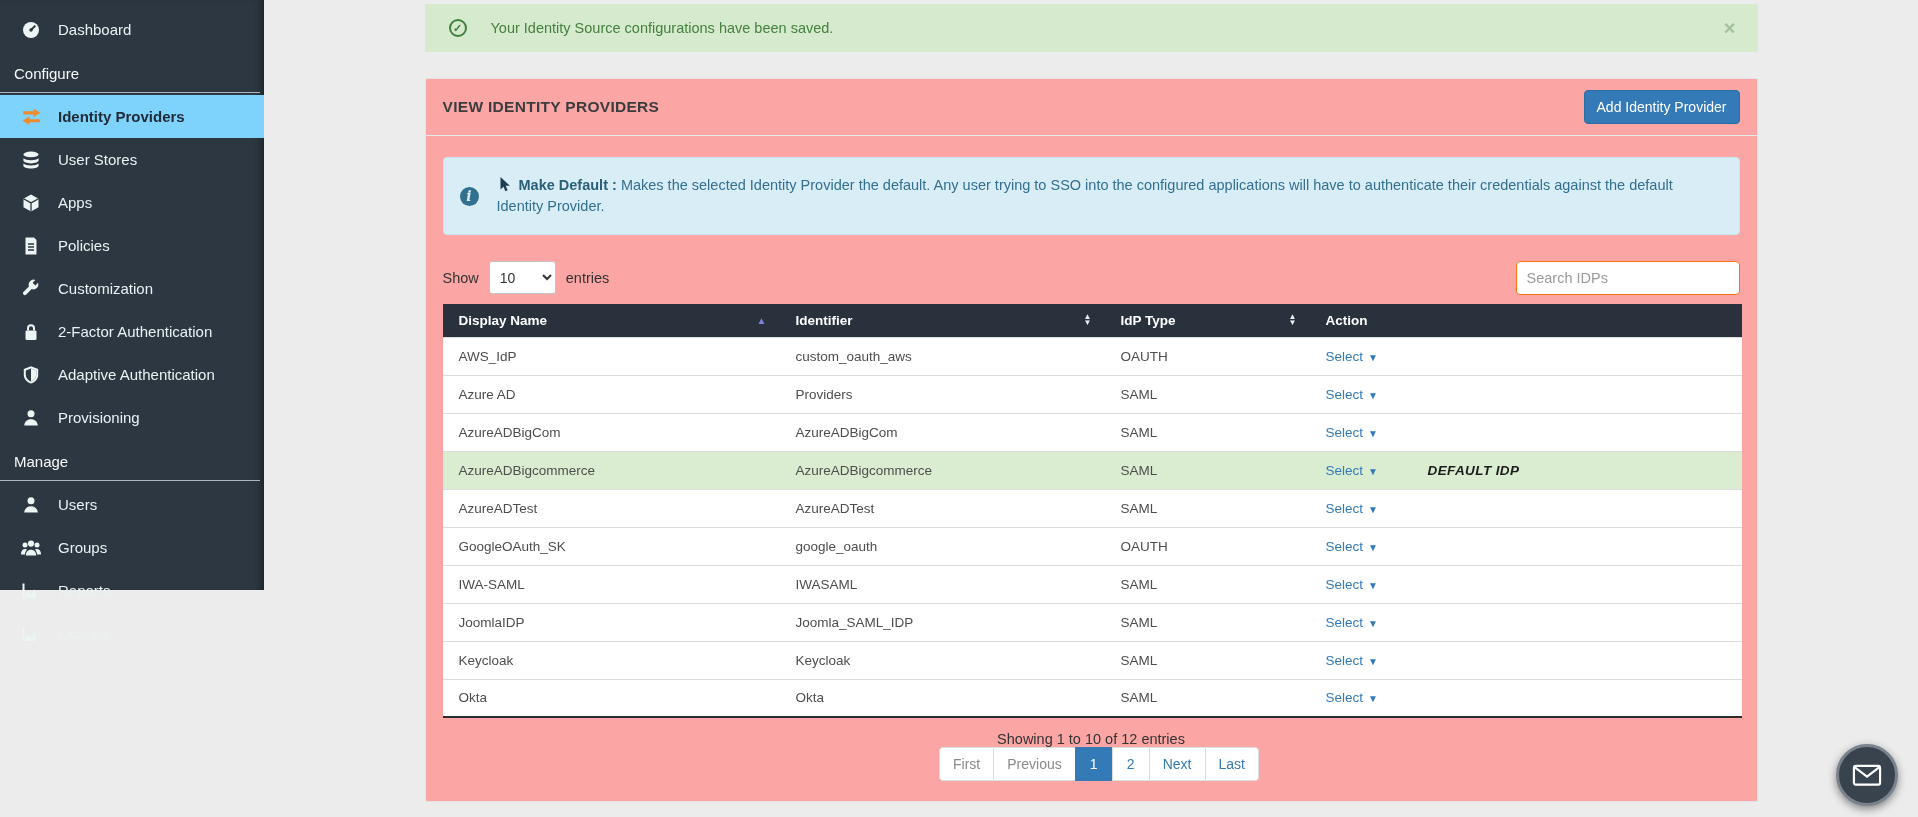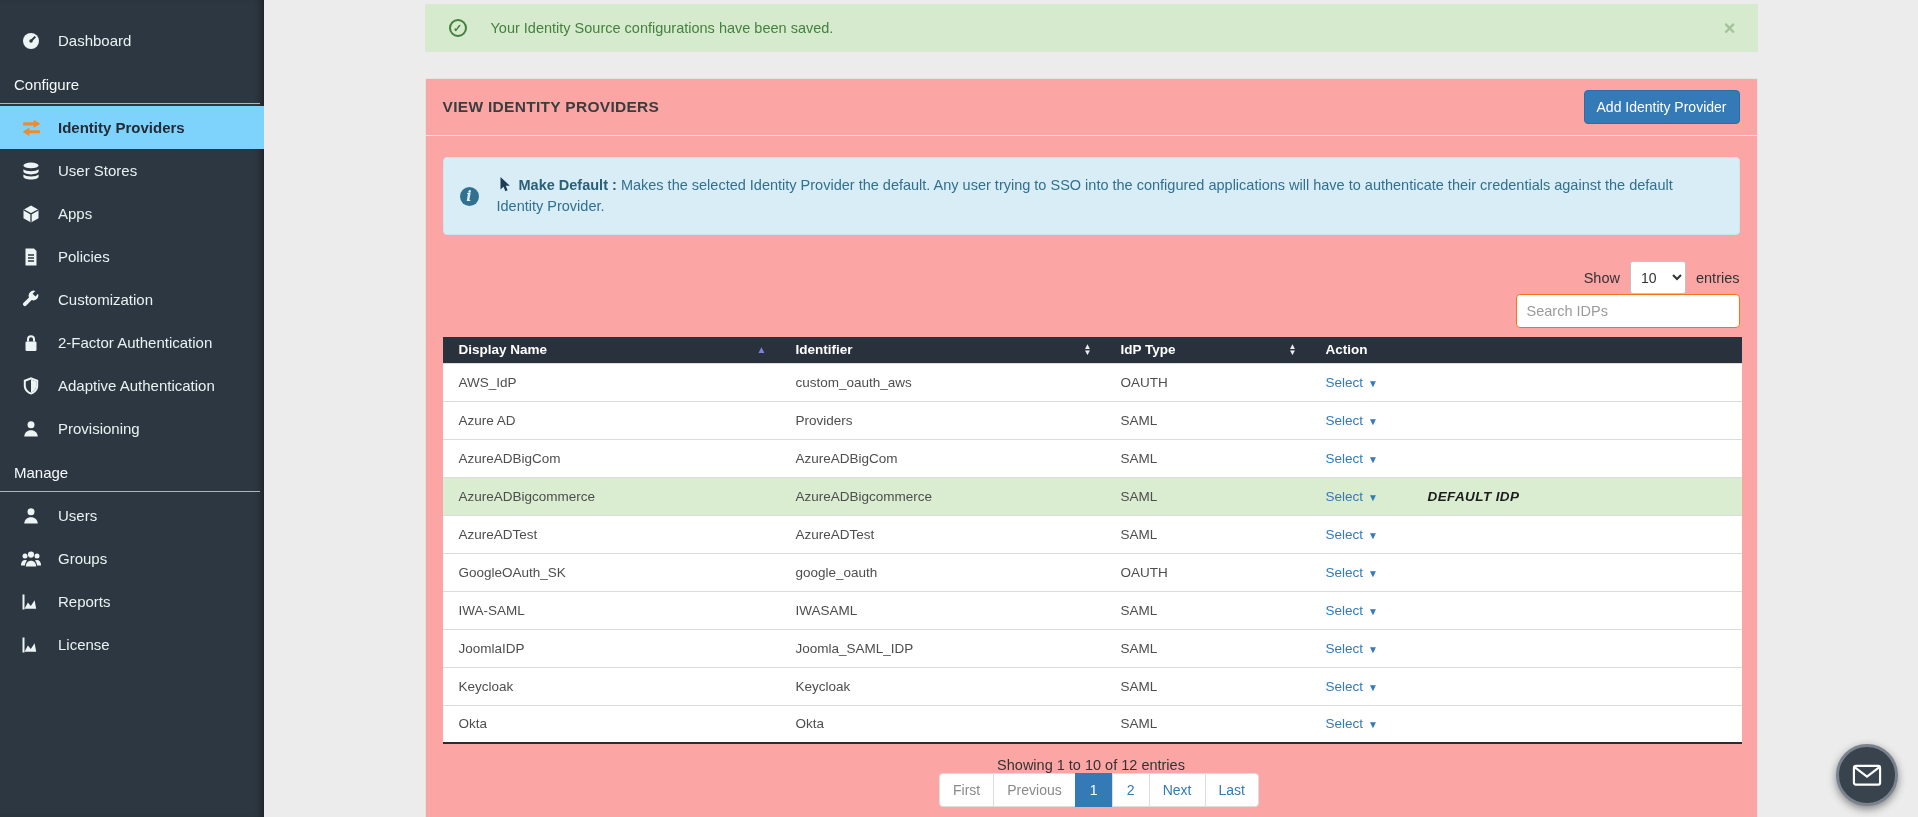--- a/index.html
+++ b/index.html
@@ -3,22 +3,22 @@
 <meta charset="utf-8">
 <style>
   * { box-sizing: border-box; }
   html,body { margin:0; padding:0; }
   body {
     width:1918px; height:817px; overflow:hidden; position:relative;
     background:#ececec; font-family:"Liberation Sans", sans-serif;
   }
   
   .sidebar {
-    position:absolute; left:0; top:0; width:264px; height:817px;
-    background:#2d3741; padding-top:19px;
+    position:absolute; left:0; top:0; width:264px; height:590px;
+    background:#2d3741; padding-top:8px;
     box-shadow: inset -7px 0 9px -6px rgba(0,0,0,.55);
   }
   .side-item {
     height:43px; display:flex; align-items:center; padding-left:19px;
     color:#e9f2f2; font-size:15px; cursor:pointer; white-space:nowrap;
   }
   .side-item .icon {
     width:24px; height:22px; margin-right:15px; flex:0 0 24px;
     display:flex; align-items:center; justify-content:center;
   }
@@ -69,35 +69,35 @@
   }
   .info-circle {
     width:19px; height:19px; border-radius:50%; background:#31708f; color:#d9edf7;
     font-family:"DejaVu Serif", serif; font-style:italic; font-weight:bold; font-size:14px;
     display:flex; align-items:center; justify-content:center; margin-right:18px; flex:0 0 19px;
   }
   .info-text { max-width:1230px; }
   .info-text .cursor-ic { margin:0 4px 0 2px; vertical-align:-2px; }
   .info-bold { font-weight:bold; color:#295f79; }
   
-  .controls { margin-top:26px; display:flex; align-items:flex-end; justify-content:space-between;flex-direction:column; }
+  .controls { margin-top:26px; display:flex; align-items:flex-start; justify-content:space-between; }
   .show-group { display:flex; align-items:center; font-size:14.5px; color:#333; }
   .entries-select {
-    width:56px; height:33px; margin:0 10px; font-size:14px; color:#333;
+    width:67px; height:33px; margin:0 10px; font-size:14px; color:#333;
     border:1px solid #c3c3c3; border-radius:3px; background:#fff; padding:0 6px;
     font-family:inherit;
   }
   .search-input {
     width:224px; height:34px; border:1px solid #f97316; border-radius:4px;
     padding:0 10px; font-size:14.5px; color:#333; font-family:inherit; background:#fff;
   }
   .search-input::placeholder { color:#9b9b9b; }
   
   table.idp-table { margin-top:9px; width:1299px; border-collapse:collapse; table-layout:fixed; border-bottom:2px solid #2c2c2c; }
-  .idp-table thead th { background:#29323c; color:#fff; height:26px; padding:0; font-size:13.5px; text-align:left; }
+  .idp-table thead th { background:#29323c; color:#fff; height:33px; padding:0; font-size:13.5px; text-align:left; }
   .th-inner { display:flex; align-items:center; justify-content:space-between; padding:0 13px 0 16px; }
   .sort-asc { color:#7b83dd; font-size:10px; }
   .sort-both { display:flex; flex-direction:column; line-height:6px; font-size:8px; color:#eceff1; }
   .idp-table tbody td {
     height:38px; font-size:13.5px; color:#4e4e4e; padding:0 0 0 16px;
     border-top:1px solid #dcdcdc; background:#fff;
   }
   .idp-table tbody tr.highlight td { background:#dbedd1; }
   .select-link { color:#337ab7; text-decoration:none; font-size:13.5px; cursor:pointer; }
   .select-link .caret { font-size:10px; margin-left:5px; }

